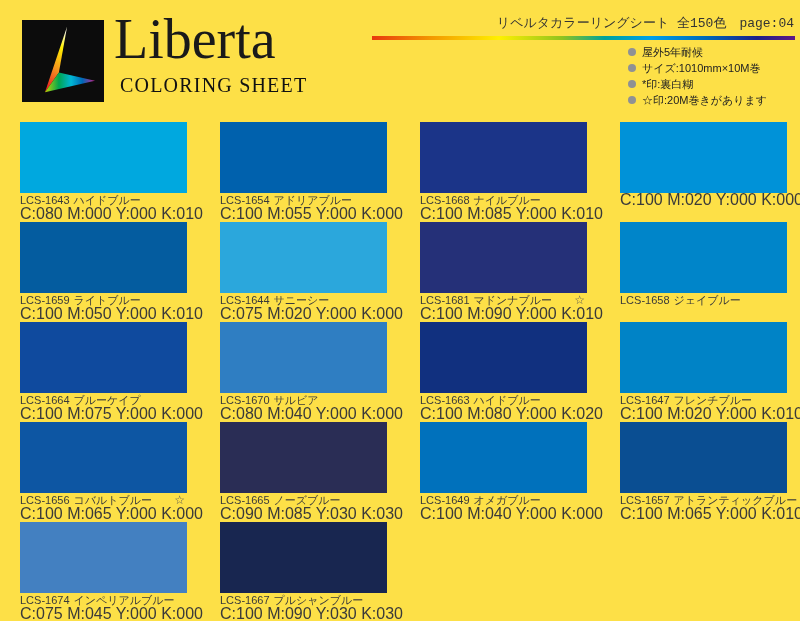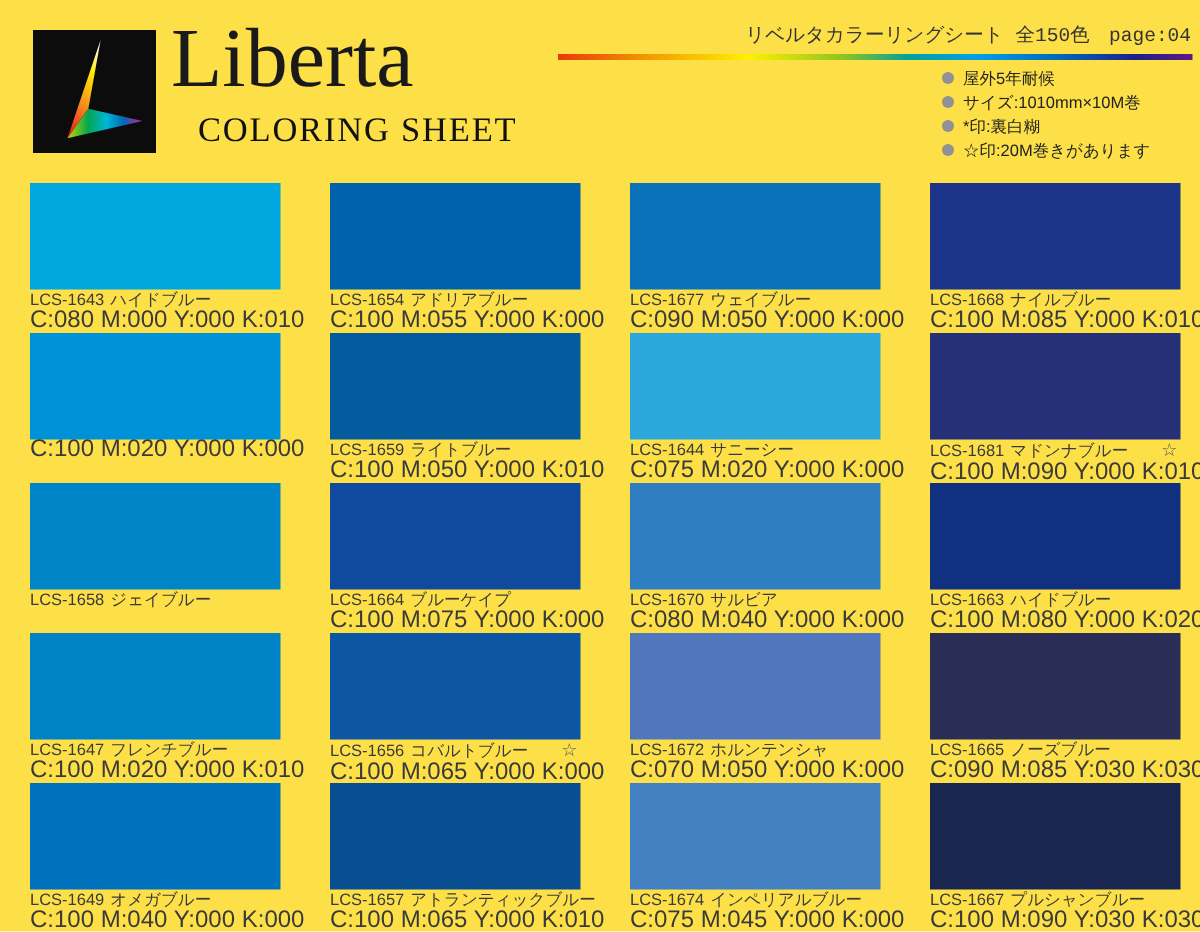--- a/index.html
+++ b/index.html
@@ -10,22 +10,22 @@
   
   .logo-box{
     position:absolute;left:22px;top:20px;width:82px;height:82px;background:#0c0c0c;
   }
   .logo-box svg{display:block;width:100%;height:100%;}
   .brand-title{
     position:absolute;left:114px;top:8px;width:300px;
     font-family:"Liberation Serif",serif;font-size:56px;line-height:62px;color:#1a1a1a;
   }
   .brand-subtitle{
-    position:absolute;left:132px;top:74px;width:300px;
-    font-family:"Liberation Serif",serif;font-size:23px;letter-spacing:1.2px;color:#111;
+    position:absolute;left:120px;top:74px;width:300px;
+    font-family:"Liberation Serif",serif;font-size:20px;letter-spacing:1.2px;color:#111;
   }
   .page-info{
     position:absolute;right:6px;top:14px;width:430px;text-align:right;
     font-size:13px;color:#333;white-space:pre;font-family:Liberation Mono, monospace;
   }
   .rainbow-bar{
     position:absolute;left:372px;top:36px;width:423px;height:4px;
     background:linear-gradient(to right,
       #e8380d 0%, #f39800 14%, #fff100 30%, #8fc31f 45%, #00a29a 55%,
       #00a0e9 66%, #0068b7 79%, #1d2088 91%, #601986 100%);
@@ -121,29 +121,20 @@
       <div class="swatch-cell">
       <div class="color-block" style="background: rgb(0, 97, 173);"></div>
       <div class="label-line1">
         <span class="code">LCS-1654</span>
         <span class="name">アドリアブルー</span>
         <span class="star" style="visibility: hidden;"></span>
       </div>
       <div class="label-line2">C:100 M:055 Y:000 K:000</div>
     </div>
       <div class="swatch-cell">
-      <div class="color-block" style="background: rgb(10, 114, 185);"></div>
-      <div class="label-line1">
-        <span class="code">LCS-1677</span>
-        <span class="name">ウェイブルー</span>
-        <span class="star" style="visibility: hidden;"></span>
-      </div>
-      <div class="label-line2">C:090 M:050 Y:000 K:000</div>
-    </div>
-      <div class="swatch-cell">
       <div class="color-block" style="background: rgb(27, 52, 136);"></div>
       <div class="label-line1">
         <span class="code">LCS-1668</span>
         <span class="name">ナイルブルー</span>
         <span class="star" style="visibility: hidden;"></span>
       </div>
       <div class="label-line2">C:100 M:085 Y:000 K:010</div>
     </div>
       <div class="swatch-cell">
       <div class="color-block" style="background: rgb(0, 146, 216);"></div>
@@ -223,29 +214,20 @@
       <div class="swatch-cell">
       <div class="color-block" style="background: rgb(13, 86, 163);"></div>
       <div class="label-line1">
         <span class="code">LCS-1656</span>
         <span class="name">コバルトブルー</span>
         <span class="star">☆</span>
       </div>
       <div class="label-line2">C:100 M:065 Y:000 K:000</div>
     </div>
       <div class="swatch-cell">
-      <div class="color-block" style="background: rgb(80, 118, 190);"></div>
-      <div class="label-line1">
-        <span class="code">LCS-1672</span>
-        <span class="name">ホルンテンシャ</span>
-        <span class="star" style="visibility: hidden;"></span>
-      </div>
-      <div class="label-line2">C:070 M:050 Y:000 K:000</div>
-    </div>
-      <div class="swatch-cell">
       <div class="color-block" style="background: rgb(42, 45, 85);"></div>
       <div class="label-line1">
         <span class="code">LCS-1665</span>
         <span class="name">ノーズブルー</span>
         <span class="star" style="visibility: hidden;"></span>
       </div>
       <div class="label-line2">C:090 M:085 Y:030 K:030</div>
     </div>
       <div class="swatch-cell">
       <div class="color-block" style="background: rgb(0, 113, 188);"></div>

